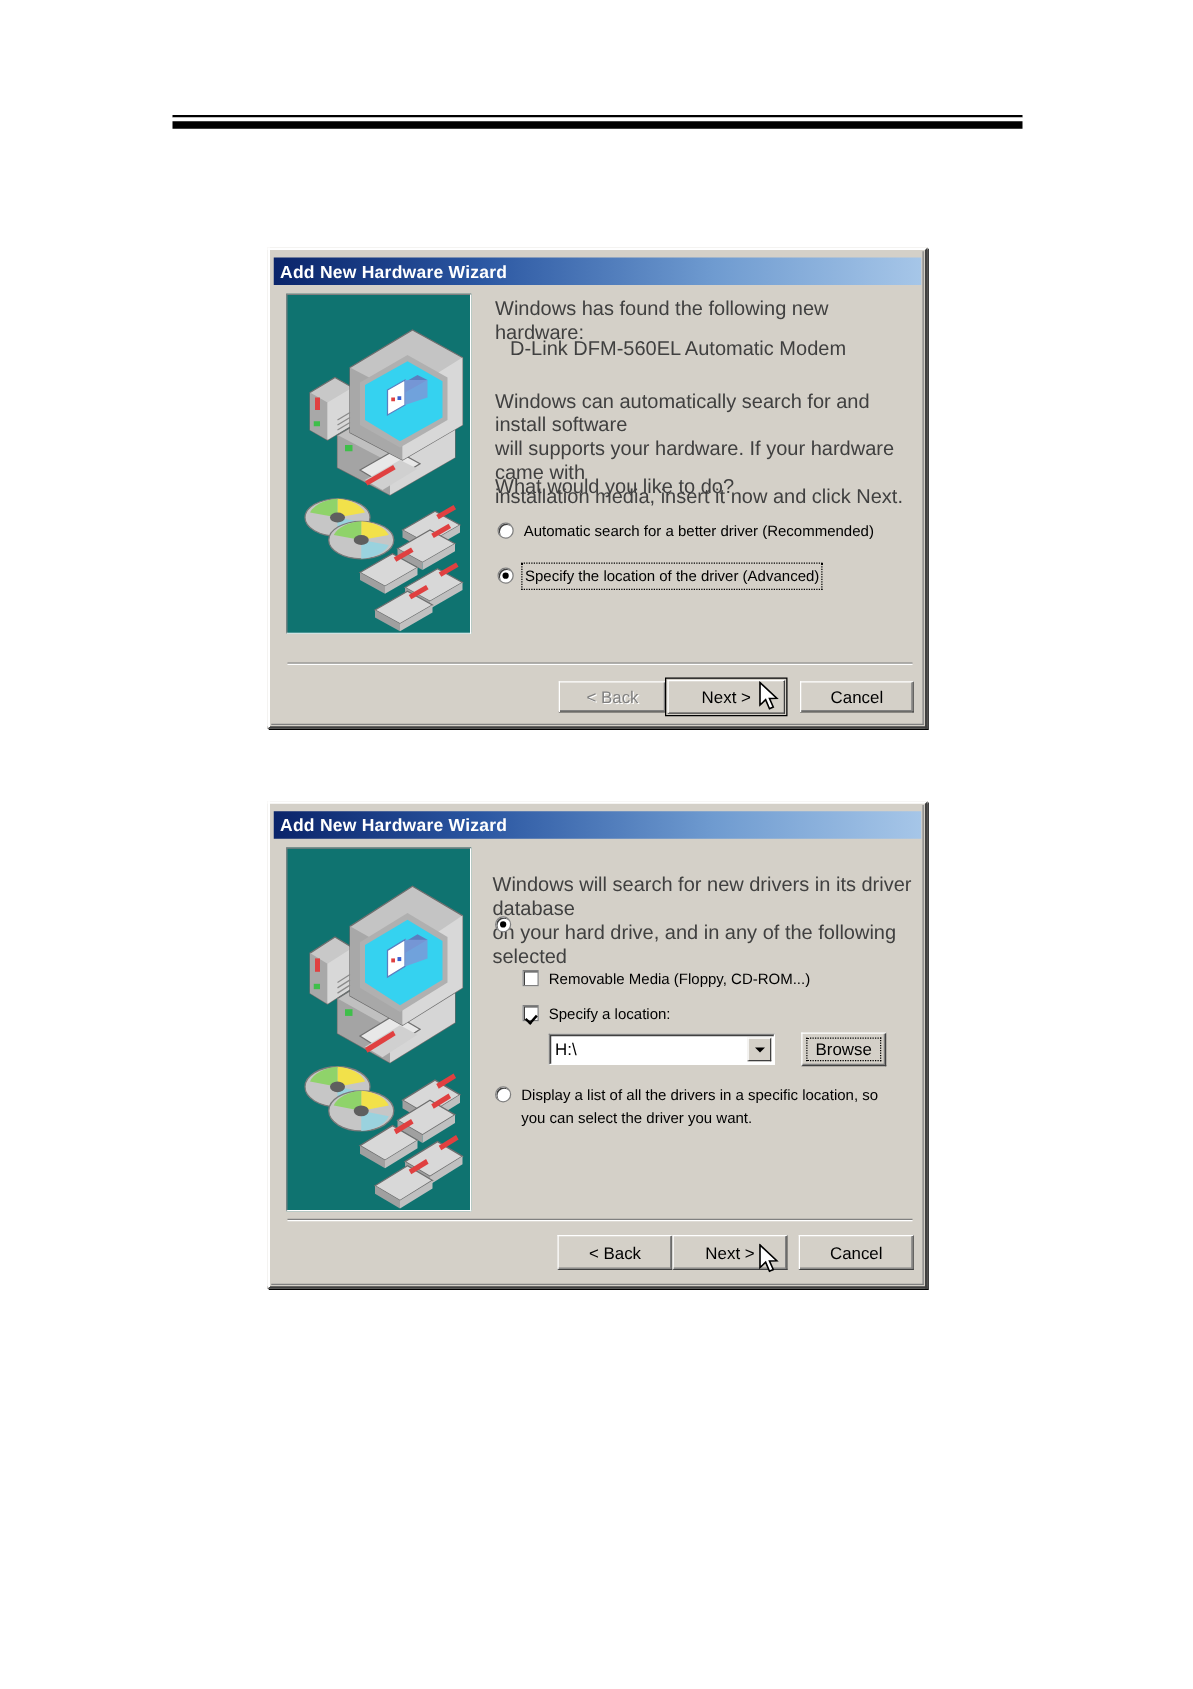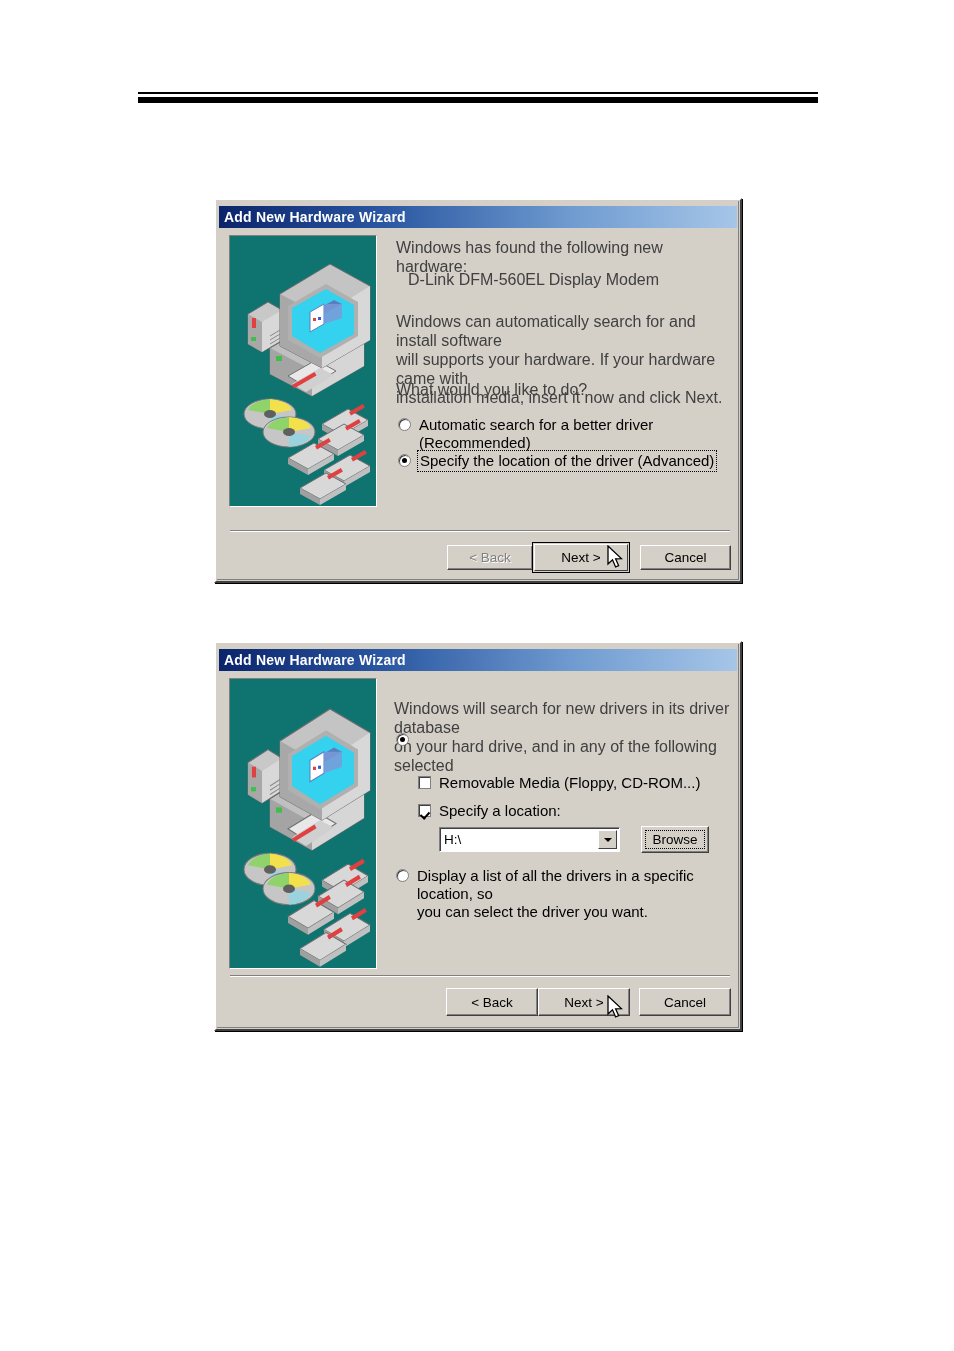--- a/index.html
+++ b/index.html
@@ -141,21 +141,21 @@
     position: absolute;
     left: 3px;
     top: 5px;
     width: 4px;
     height: 7px;
     border: solid #000000;
     border-width: 0 2px 2px 0;
     transform: rotate(42deg);
   }
   .ctl-label {
-    font-size: 15px;
+    font-size: 12px;
     line-height: 18px;
     color: #000000;
     margin-left: 8px;
     white-space: pre-line;
     font-family: "Liberation Sans", sans-serif;
   }
   .focus-dotted {
     outline: 1px dotted #000000;
     outline-offset: 1px;
     padding: 0 1px;
@@ -360,21 +360,21 @@
         <polygon points="70,252 96,237 116,248 90,263" fill="#d8d8d8" stroke="#6e6e6e" stroke-width="1"></polygon>
         <polygon points="70,252 90,263 90,269 70,258" fill="#a0a0a0"></polygon>
         <polygon points="90,263 116,248 116,254 90,269" fill="#c0c0c0"></polygon>
         <rect x="97" y="240" width="16" height="4" fill="#e04040" transform="rotate(-30 97 240)"></rect>
       </g>
     </svg>
   </div>
 
   <div class="body-text" style="left:180px; top:38px; width:335px;">Windows has found the following new hardware:</div>
 
-  <div class="body-text" style="left:192px; top:70px; width:330px;">D-Link DFM-560EL Display Modem</div>
+  <div class="body-text" style="left:192px; top:70px; width:330px;">D-Link DFM-560EL Automatic Modem</div>
 
   <div class="body-text" style="left:180px; top:112px; width:340px;">Windows can automatically search for and install software
 will supports your hardware. If your hardware came with
 installation media, insert it now and click Next.</div>
 
   <div class="body-text" style="left:180px; top:180px; width:330px;">What would you like to do?</div>
 
   <div class="ctl-row" style="left:182px; top:216px;">
     <span class="radio"></span>
     <span class="ctl-label">Automatic search for a better driver (Recommended)</span>

